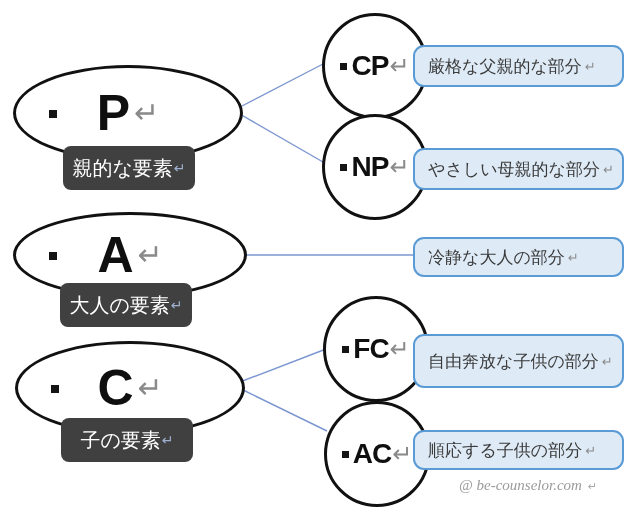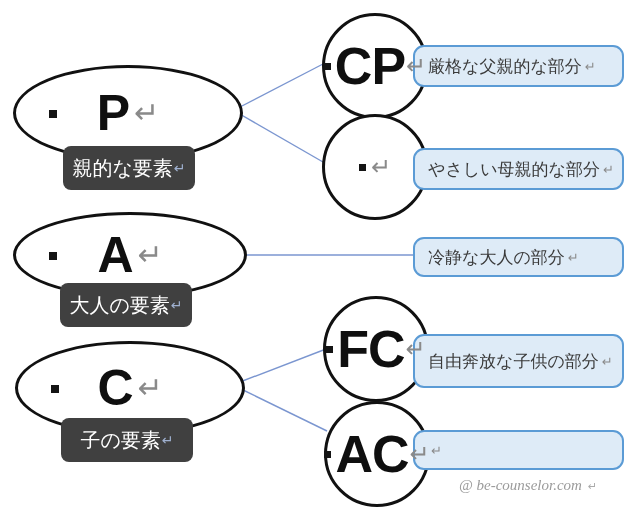--- a/index.html
+++ b/index.html
@@ -25,21 +25,21 @@
   }
   .big-letter { font-size:50px; font-weight:700; color:#0f0f0f; }
   .ret-big { font-size:30px; color:#8a8a8a; font-weight:400; margin-left:4px; }
 
   
   .circle {
     position:absolute; width:100px; height:100px; background:#ffffff;
     border:3px solid #111111; border-radius:50%;
   }
   .bullet-inline { width:7px; height:7px; background:#141414; margin-right:4px; flex:none; }
-  .code-letter { font-size:52px; font-weight:700; color:#0f0f0f; letter-spacing:-1px; }
+  .code-letter { font-size:28px; font-weight:700; color:#0f0f0f; letter-spacing:-1px; }
   .ret-mid { font-size:24px; color:#8a8a8a; font-weight:400; margin-left:1px; }
 
   
   .note-box {
     position:absolute; left:413px; width:211px; box-sizing:border-box;
     background:#deebf7; border:2px solid #5b9bd5; border-radius:11px;
     display:flex; align-items:center; padding-left:13px;
     font-size:17px; color:#3a3a3a; z-index:4; white-space:nowrap;
   }
   .ret-small { font-size:13px; color:#8a8a8a; margin-left:3px; }
@@ -102,20 +102,21 @@
     <span class="shape-text">
       <span class="bullet-inline"></span>
       <span class="code-letter">CP</span>
       <span class="ret-mid">↵</span>
     </span>
   </div>
 
   <div class="circle" style="left:322px; top:114px;">
     <span class="shape-text">
       <span class="bullet-inline"></span>
+      <span class="code-letter">NP</span>
       <span class="ret-mid">↵</span>
     </span>
   </div>
 
   <div class="circle" style="left:323px; top:296px;">
     <span class="shape-text">
       <span class="bullet-inline"></span>
       <span class="code-letter">FC</span>
       <span class="ret-mid">↵</span>
     </span>
@@ -139,20 +140,21 @@
   </div>
   <div class="note-box" style="top:237px; height:40px;">
     <span>冷静な大人の部分</span>
     <span class="ret-small">↵</span>
   </div>
   <div class="note-box" style="top:334px; height:54px;">
     <span>自由奔放な子供の部分</span>
     <span class="ret-small">↵</span>
   </div>
   <div class="note-box" style="top:430px; height:40px;">
+    <span>順応する子供の部分</span>
     <span class="ret-small">↵</span>
   </div>
 
   <div class="tag" style="left:63px; top:146px;">
     <span>親的な要素</span>
     <span class="ret-tag">↵</span>
   </div>
   <div class="tag" style="left:60px; top:283px;">
     <span>大人の要素</span>
     <span class="ret-tag">↵</span>

